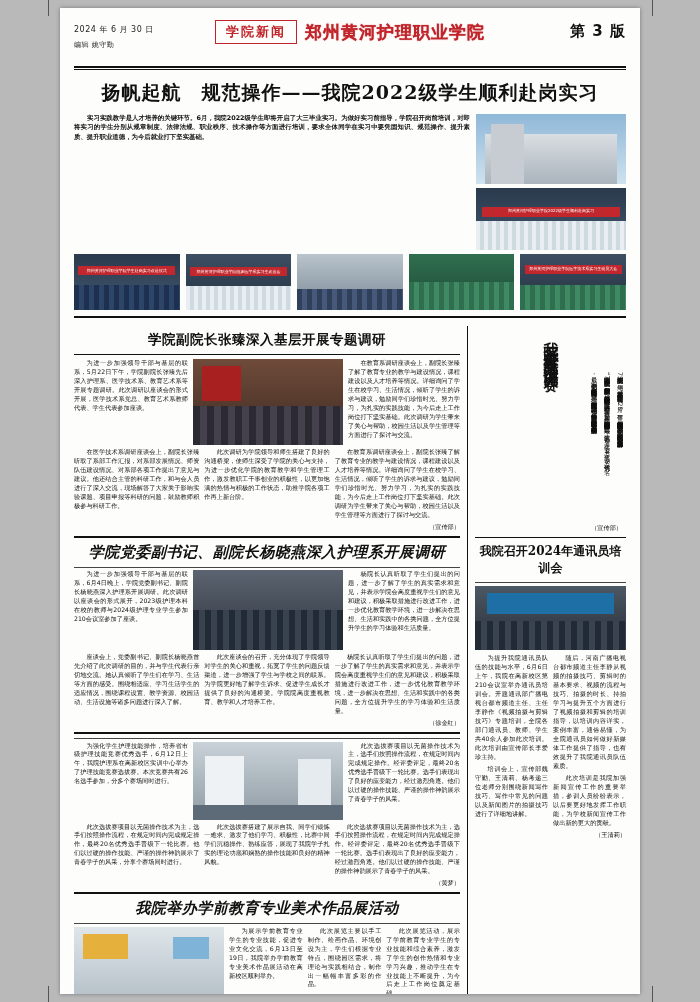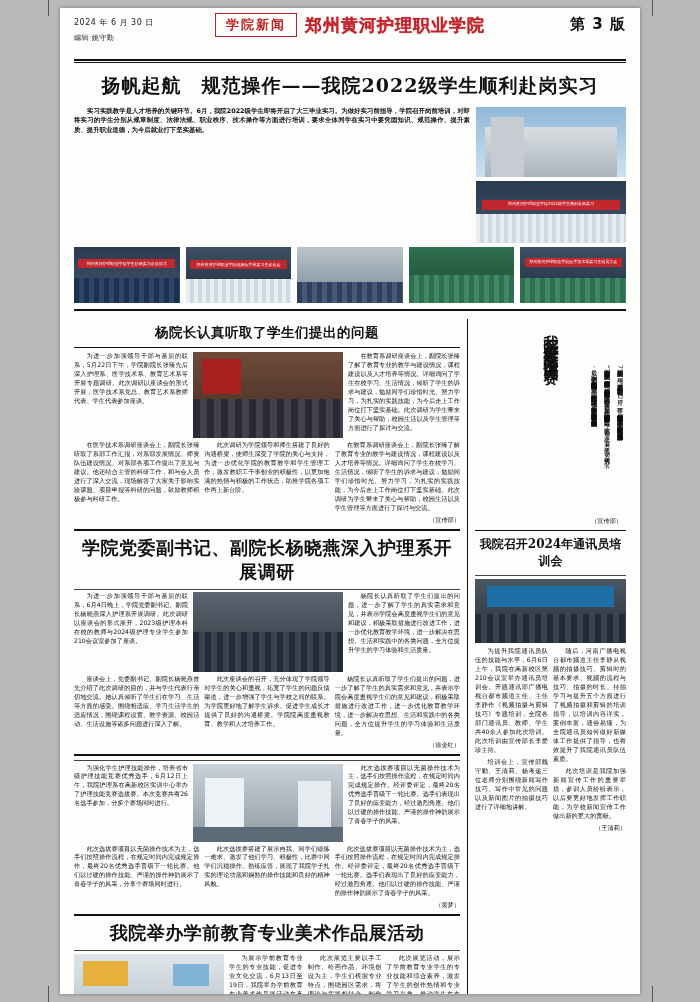--- a/index.html
+++ b/index.html
@@ -10,21 +10,21 @@
     overflow:hidden;
   }
   .page{
     position:absolute;left:60px;top:8px;width:580px;height:986px;
     background:#fdfdfb;
     box-shadow:0 0 4px rgba(0,0,0,.35);
     overflow:hidden;
   }
   .crop-marks div{position:absolute;background:#555;}
   
-  .masthead{position:relative;height:46px;margin:3px 14px 0 14px;}
+  .masthead{position:relative;height:46px;margin:10px 14px 0 14px;}
   .md-date{font-size:8px;color:#222;position:absolute;left:0;top:6px;letter-spacing:.5px;}
   .md-editor{font-size:7px;color:#222;position:absolute;left:0;top:22px;letter-spacing:.5px;}
   .md-center{position:absolute;left:50%;transform:translateX(-50%);top:2px;
     display:flex;align-items:center;gap:8px;}
   .md-box{border:1.6px solid #c0242a;color:#c0242a;font-weight:bold;
     font-size:13px;padding:2px 10px;letter-spacing:2px;}
   .md-logo{color:#c0242a;font-weight:bold;font-size:17px;letter-spacing:1px;
      font-family:"DejaVu Serif","Liberation Serif",serif;
      text-shadow:0 0 1px #c0242a;}
   .md-page{position:absolute;right:0;top:4px;font-size:15px;font-weight:bold;color:#111;letter-spacing:1px;}
@@ -66,21 +66,21 @@
   
   .grid{margin:8px 14px 0 14px;display:flex;gap:7px;}
   .colA{width:386px;}
   .colB{width:1px;background:#111;}
   .colC{flex:1;}
   .sect-head{
     text-align:center;font-weight:bold;color:#111;letter-spacing:.5px;
     font-family:"DejaVu Serif","Liberation Serif",serif;
   }
   .h-18{font-size:13.5px;margin:5px 0 5px;}
-  .h-16{font-size:18px;margin:5px 0 5px;}
+  .h-16{font-size:15px;margin:5px 0 5px;font-style:italic;}
   .hr-b{height:1.4px;background:#111;margin:4px 0;}
   .hr-t{height:.8px;background:#444;margin:3px 0;}
   .art{display:flex;gap:5px;}
   .three{display:flex;gap:5px;}
   .three .c{flex:1;font-size:6.2px;line-height:1.45;text-align:justify;color:#111;}
   .three .c p{margin:0 0 3px;text-indent:12.4px;}
   .sig{text-align:right;font-size:6.2px;margin-top:2px;color:#111;}
 
   
   .vtitle{
@@ -167,21 +167,21 @@
       <div class="greenrow" style="height:44%;"></div>
     </div>
   </div>
 
   <div class="rule" style="margin-top:6px;"></div>
 
   <div class="grid">
 
     <div class="colA">
 
-      <div class="sect-head h-18">杨院长认真听取了学生们提出的问题</div>
+      <div class="sect-head h-18">学院副院长张臻深入基层开展专题调研</div>
       <div class="hr-b"></div>
       <div class="art">
         <div style="width:114px;font-size:6.2px;line-height:1.45;text-align:justify;color:#111;">
           <p style="margin:0 0 3px;text-indent:12.4px;">为进一步加强领导干部与基层的联系，5月22日下午，学院副院长张臻先后深入护理系、医学技术系、教育艺术系等开展专题调研。此次调研以座谈会的形式开展，医学技术系党总、教育艺术系教师代表、学生代表参加座谈。</p>
         </div>
         <div class="ph" style="width:150px;height:86px;background:linear-gradient(#6f4b3a,#3e2b22);">
           <div style="position:absolute;left:6%;top:8%;width:26%;height:40%;background:#a8201f;"></div>
           <div style="position:absolute;left:0;bottom:0;right:0;height:46%;background:repeating-linear-gradient(90deg,#2b2a33 0 7px,#44414d 7px 14px);"></div>
         </div>
         <div style="flex:1;font-size:6.2px;line-height:1.45;text-align:justify;color:#111;">

